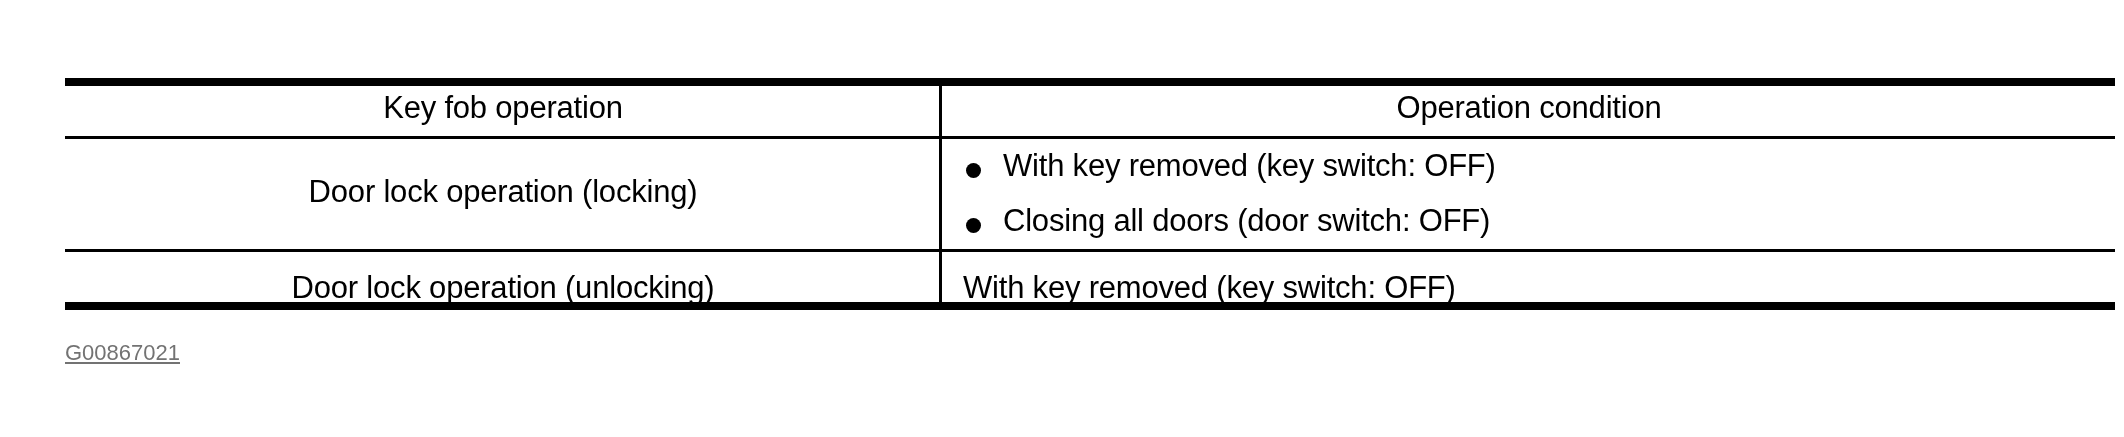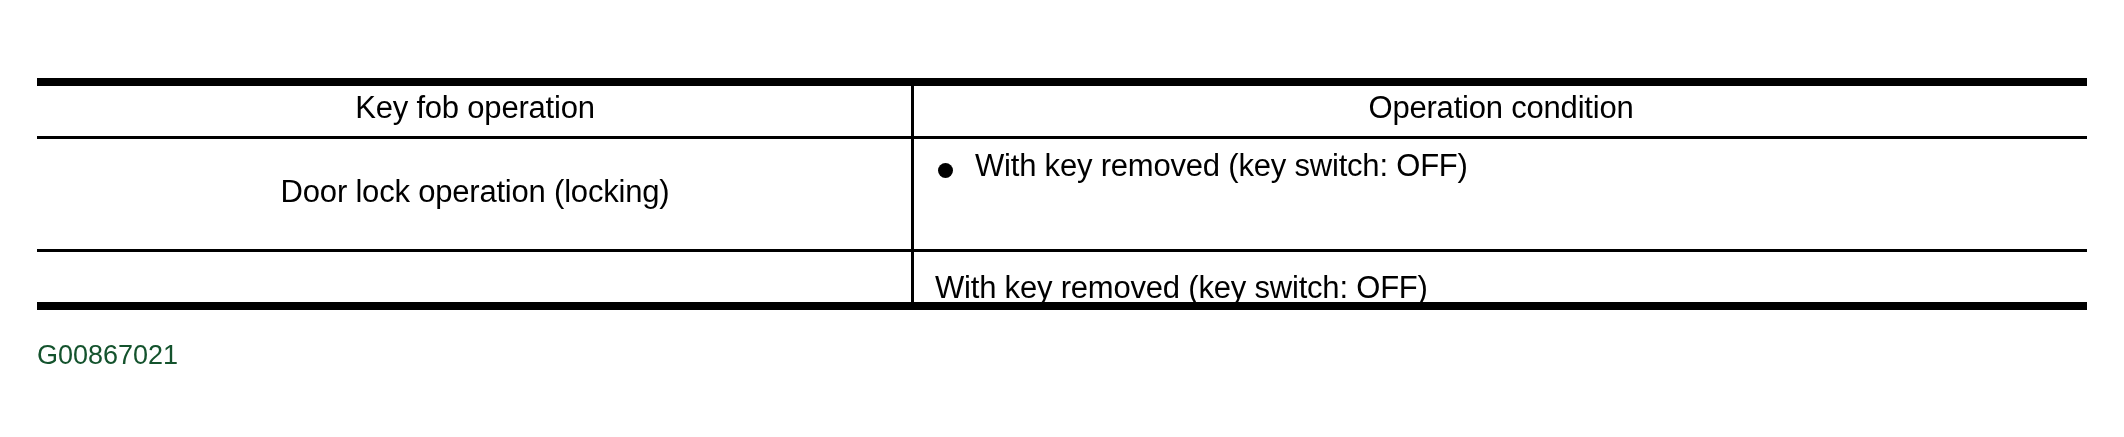--- a/index.html
+++ b/index.html
@@ -14,20 +14,21 @@
     font-family: "Liberation Sans", sans-serif;
     color: #000000;
     -webkit-font-smoothing: none;
   }
 
   .page {
     position: relative;
     width: 1708px;
     height: 437px;
     background: #ffffff;
+    margin-left: 28px;
   }
 
   
   .rule-top {
     position: absolute;
     left: 37px;
     top: 78px;
     width: 2050px;
     height: 8px;
     background: #000;
@@ -141,23 +142,24 @@
     font-size: 31px;
     line-height: 1.05;
     white-space: nowrap;
   }
 
   
   .caption {
     position: absolute;
     left: 37px;
     top: 340px;
-    font-size: 27px;
+    font-size: 22px;
     letter-spacing: 0px;
-    color: #14532d;
+    color: #737373;
+    text-decoration: underline;
   }
 </style>
 </head>
 <body>
 
 <div class="page">
 
   <div class="rule-top"></div>
   <div class="rule-mid-1"></div>
   <div class="rule-mid-2"></div>
@@ -169,23 +171,28 @@
   <div class="cell row1-left">Door lock operation (locking)</div>
 
   <div class="cell hdr-right">Operation condition</div>
 
   <div class="cell row1-right">
     <ul class="bullet-list">
       <li class="bullet-item">
         <span class="bullet-dot"></span>
         <span>With key removed (key switch: OFF)</span>
       </li>
+      <li class="bullet-item">
+        <span class="bullet-dot"></span>
+        <span>Closing all doors (door switch: OFF)</span>
+      </li>
     </ul>
   </div>
 
+  <div class="cell row2-left">Door lock operation (unlocking)</div>
 
   <div class="cell row2-right">
     <div class="plain-line">With key removed (key switch: OFF)</div>
   </div>
 
   <div class="caption">G00867021</div>
 
 </div>
 
 </body></html>

